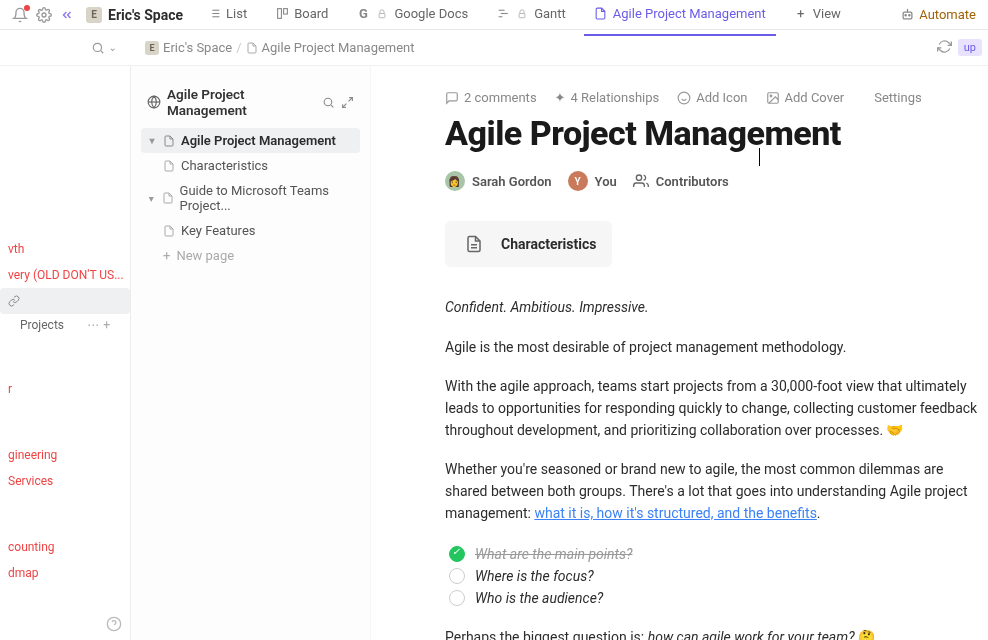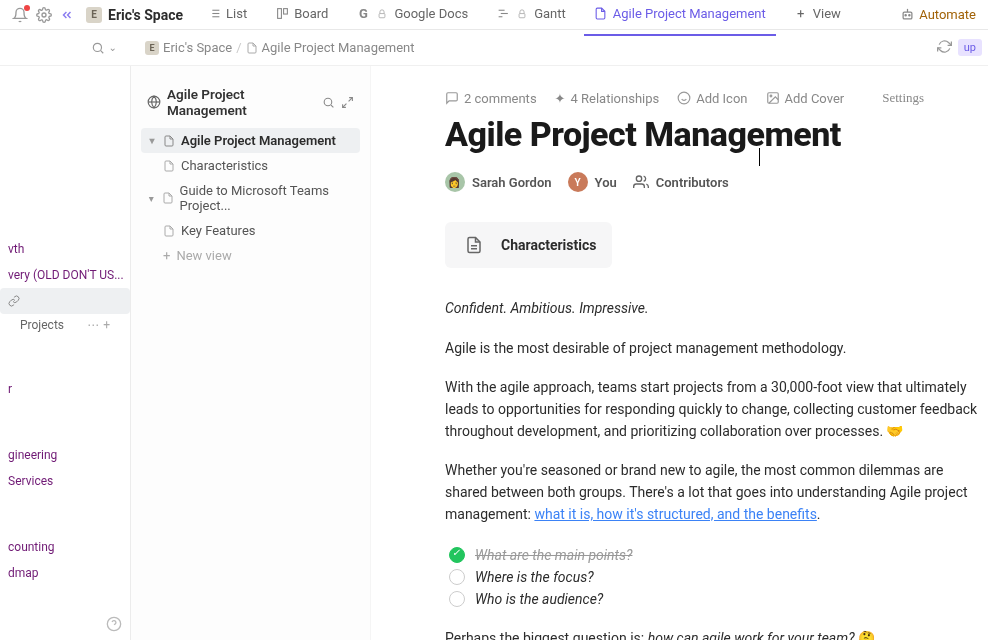--- a/index.html
+++ b/index.html
@@ -22,21 +22,21 @@
 .breadcrumb-row { height: 36px; display: flex; align-items: center; border-bottom: 1px solid #f0f0f0; }
 .breadcrumb-left { width: 131px; display: flex; justify-content: flex-end; align-items: center; padding-right: 14px; color: #999; gap: 4px; }
 .breadcrumb { display: flex; align-items: center; gap: 4px; padding-left: 14px; color: #888; font-size: 13px; }
 .breadcrumb .crumb { display: inline-flex; align-items: center; gap: 4px; }
 .breadcrumb-right { margin-left: auto; padding-right: 6px; display: flex; align-items: flex-start; gap: 6px; }
 .up-badge { background: #e8e2ff; color: #6b5ce7; font-size: 11px; padding: 2px 6px; border-radius: 3px; }
 
 
 .main { flex: 1; display: flex; overflow: hidden; }
 .far-left { width: 131px; border-right: 1px solid #ececec; padding-top: 170px; display: flex; flex-direction: column; position: relative; }
-.far-left .item { padding: 4px 8px; font-size: 12px; color: #701a75; white-space: nowrap; overflow: hidden; text-overflow: ellipsis; cursor: pointer; height: 26px; display: flex; align-items: center; }
+.far-left .item { padding: 4px 8px; font-size: 12px; color: #ef4444; white-space: nowrap; overflow: hidden; text-overflow: ellipsis; cursor: pointer; height: 26px; display: flex; align-items: center; }
 .far-left .item.sel { background: #eef0f2; border-radius: 4px; }
 .far-left .group-head { display: flex; align-items: center; justify-content: space-between; padding: 4px 20px; font-size: 12px; color: #666; }
 .far-left .plus-dots { display: inline-flex; gap: 4px; color: #aaa; }
 .far-left .spacer { height: 40px; }
 .far-left .help { position: absolute; bottom: 8px; right: 8px; color: #bbb; }
 
 .outline { width: 240px; border-right: 1px solid #f5f5f5; padding: 18px 10px 10px 10px; background: #fdfdfd; }
 .outline-header { display: flex; align-items: center; gap: 6px; padding: 2px 6px 10px 6px; color: #333; }
 .outline-header .title { font-weight: 600; font-size: 13.5px; flex: 1; }
 .outline-header .act { color: #888; cursor: pointer; }
@@ -44,21 +44,21 @@
 .tree .node { display: flex; align-items: center; gap: 6px; padding: 5px 6px; border-radius: 4px; cursor: pointer; color: #555; }
 .tree .node.sel { background: #eef0f2; font-weight: 600; color: #2c2c2c; }
 .tree .node .chev { width: 10px; text-align: center; color: #999; font-size: 10px; }
 .tree .node .doc-ic { color: #999; display: inline-flex; }
 .tree .indent-1 { padding-left: 22px; }
 .tree .newpage { color: #aaa; display: flex; align-items: center; gap: 6px; padding: 5px 6px 5px 22px; cursor: pointer; }
 
 .content { flex: 1; overflow-y: auto; padding: 24px 10px 40px 74px; }
 .doc-actions { display: flex; align-items: center; gap: 18px; color: #888; font-size: 13px; margin-bottom: 8px; }
 .doc-actions .act { display: inline-flex; align-items: center; gap: 5px; cursor: pointer; }
-.doc-actions .settings { margin-left: 20px; font-family: Liberation Serif, serif; }
+.doc-actions .settings { margin-left: 12px; }
 .doc-title { font-size: 34px; font-weight: 800; color: #1a1a1a; margin-bottom: 18px; letter-spacing: -0.5px; }
 .contrib-row { display: flex; align-items: center; gap: 16px; margin-bottom: 30px; color: #555; font-size: 13px; }
 .contrib-row .person { display: inline-flex; align-items: center; gap: 7px; font-weight: 600; }
 .avatar { width: 20px; height: 20px; border-radius: 50%; display: inline-flex; align-items: center; justify-content: center; font-size: 10px; color: #fff; }
 
 .char-block { display: inline-flex; align-items: center; gap: 14px; background: #f6f6f7; border-radius: 6px; padding: 10px 16px; margin-bottom: 30px; }
 .char-block .cicon { width: 26px; height: 26px; border-radius: 4px; display: flex; align-items: center; justify-content: center; color: #666; }
 .char-block .ctitle { font-weight: 700; font-size: 14px; color: #2c2c2c; }
 
 .body-text p { font-size: 14px; line-height: 1.55; color: #2c2c2c; margin-bottom: 18px; }
@@ -324,21 +324,21 @@
           <span class="doc-ic">
               <svg width="12" height="12" viewBox="0 0 24 24" fill="none" stroke="#aaa" stroke-width="2">
                 <path d="M14 2H6a2 2 0 00-2 2v16a2 2 0 002 2h12a2 2 0 002-2V8z"></path>
                 <polyline points="14 2 14 8 20 8"></polyline>
               </svg>
             </span>
           <span>Key Features</span>
         </div>
         <div class="newpage">
           <span>+</span>
-          <span>New view</span>
+          <span>New page</span>
         </div>
       </div>
     </div>
 
     <div class="content" style="position:relative">
       <div class="doc-actions">
         <span class="act">
           <span>
               <svg width="14" height="14" viewBox="0 0 24 24" fill="none" stroke="#999" stroke-width="2">
                 <path d="M21 15a2 2 0 01-2 2H7l-4 4V5a2 2 0 012-2h14a2 2 0 012 2z"></path>

